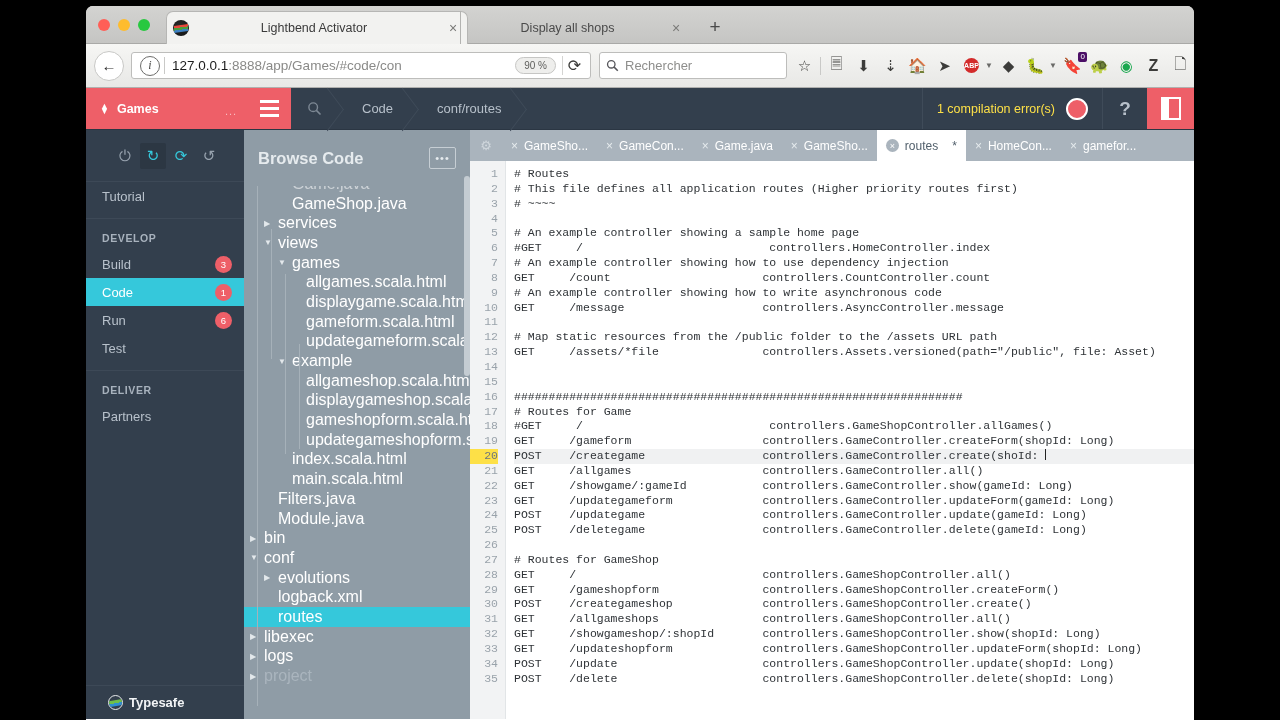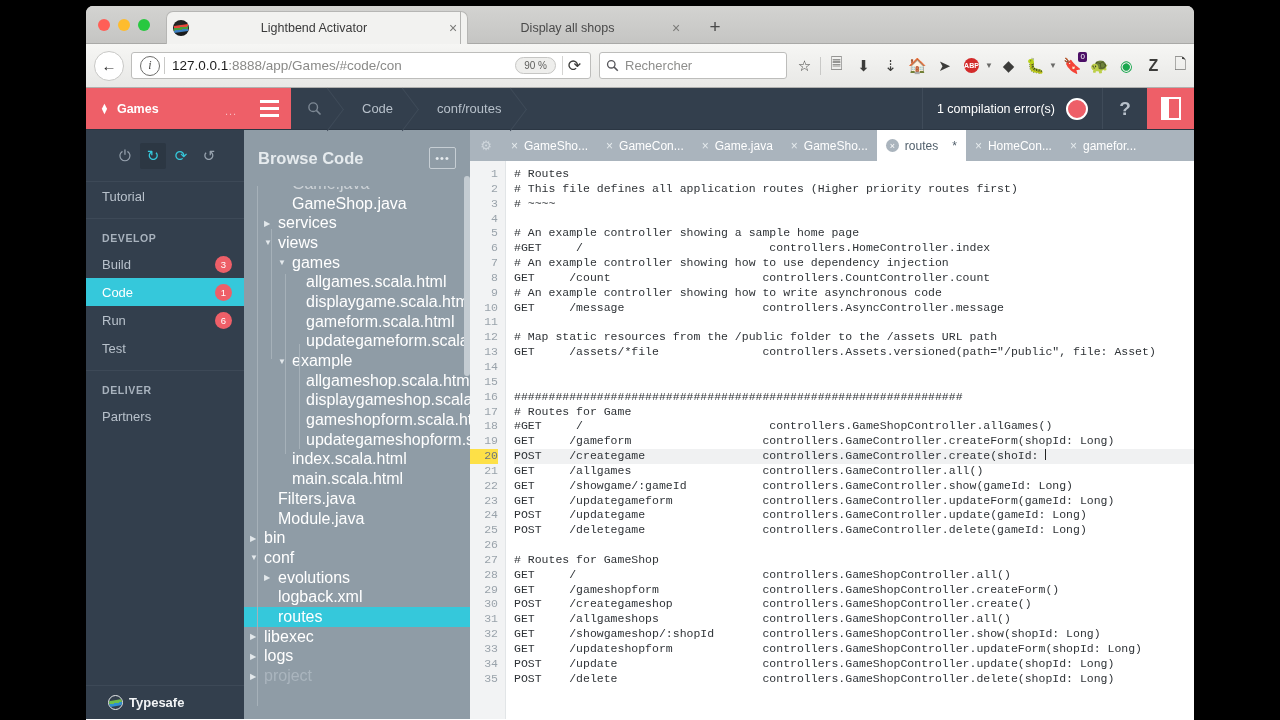--- a/index.html
+++ b/index.html
@@ -167,21 +167,21 @@
   .crumb::after{
     content:""; position:absolute; right:-1px; top:50%;
     width: 26px; height: 26px; margin-top: -13px;
     border-right: 1px solid #3f4b59; border-top: 1px solid #3f4b59;
     transform: rotate(45deg) skew(8deg,8deg);
   }
   .crumb.searchc { padding: 0 18px 0 16px; color: #7d8894; font-size: 15px; }
   .hdrright { display: flex; align-items: stretch; }
   .errcount {
     display: flex; align-items: center; gap: 11px; padding: 0 14px;
-    font-size: 12.5px; color: #ffffff; border-left: 1px solid #3f4b59;
+    font-size: 12.5px; color: #fde047; border-left: 1px solid #3f4b59;
   }
   .errdot {
     width: 22px; height: 22px; border-radius: 50%;
     background: #ee5f68; border: 2px solid #fff;
   }
   .helpbtn {
     width: 45px; display: flex; align-items: center; justify-content: center;
     font-size: 19px; font-weight: bold; color: #b7c0ca;
     border-left: 1px solid #3f4b59;
   }

